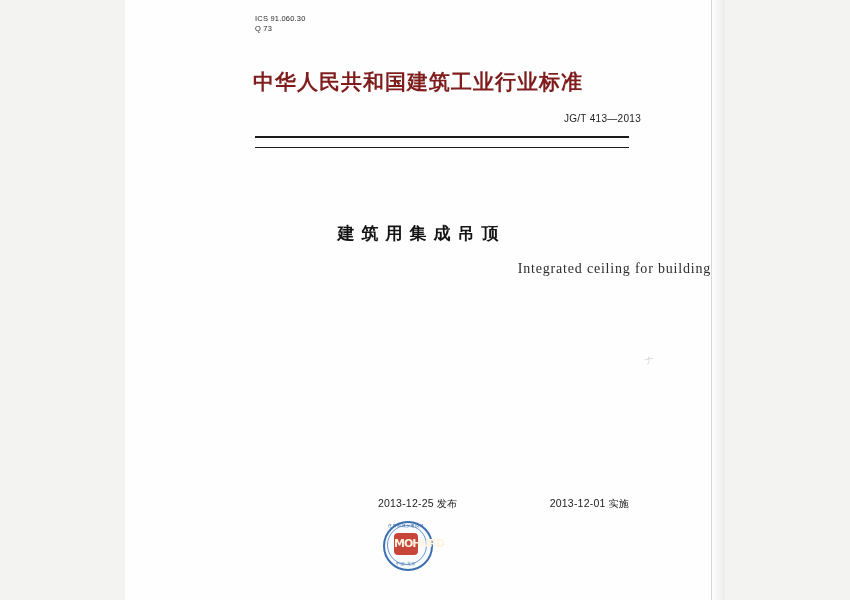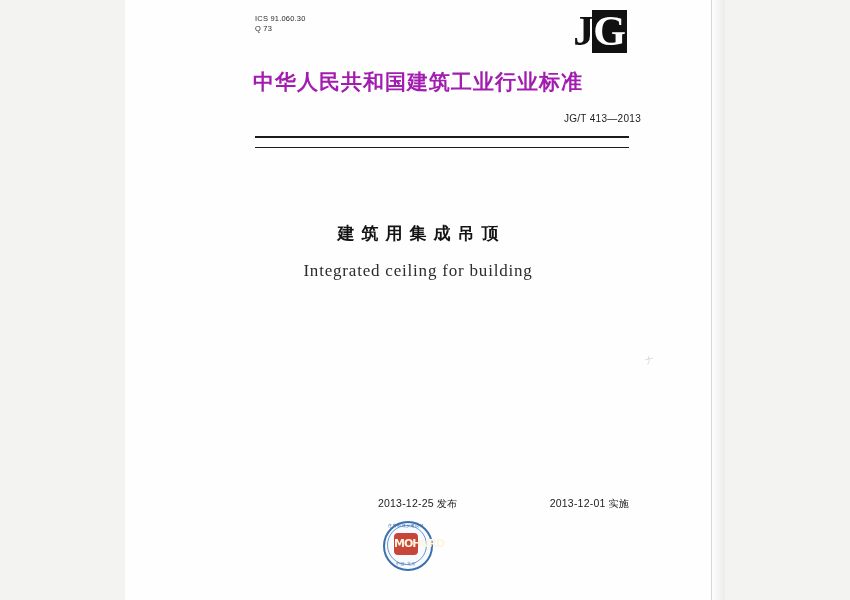--- a/index.html
+++ b/index.html
@@ -83,21 +83,21 @@
   .main-title {
     position: absolute;
     left: 0;
     right: 14px;
     top: 68px;
     text-align: center;
     font-family: "DejaVu Sans", sans-serif;
     font-weight: bold;
     font-size: 21px;
     letter-spacing: 1px;
-    color: #a21caf;
+    color: #7f1d1d;
   }
 
   
   .std-number {
     position: absolute;
     right: 84px;
     top: 113px;
     font-family: "Liberation Sans", sans-serif;
     font-size: 10px;
     color: #1c1c1c;
@@ -134,23 +134,23 @@
     font-size: 17px;
     letter-spacing: 7px;
     text-indent: 7px;
     color: #141414;
   }
   .doc-title-en {
     position: absolute;
     left: 0;
     right: 14px;
     top: 261px;
-    text-align: center;
+    text-align: right;
     font-family: "Liberation Serif", serif;
-    font-size: 17px;
+    font-size: 14px;
     letter-spacing: 0.8px;
     color: #2c2c2c;
   }
 
   
   .smudge {
     position: absolute;
     left: 520px;
     top: 352px;
     width: 26px;
@@ -263,23 +263,20 @@
 <body>
 
 <div class="page">
   <div class="sheet">
 
     <div class="ics-block">
       <div>ICS 91.060.30</div>
       <div>Q 73</div>
     </div>
 
-    <div class="jg-logo">
-      <span>J</span><span class="g-box">G</span>
-    </div>
 
     <div class="main-title">中华人民共和国建筑工业行业标准</div>
 
     <div class="std-number">JG/T 413—2013</div>
 
     <div class="rule rule-top"></div>
     <div class="rule rule-bottom"></div>
 
     <div class="doc-title-cn">建筑用集成吊顶</div>
     <div class="doc-title-en">Integrated ceiling for building</div>

